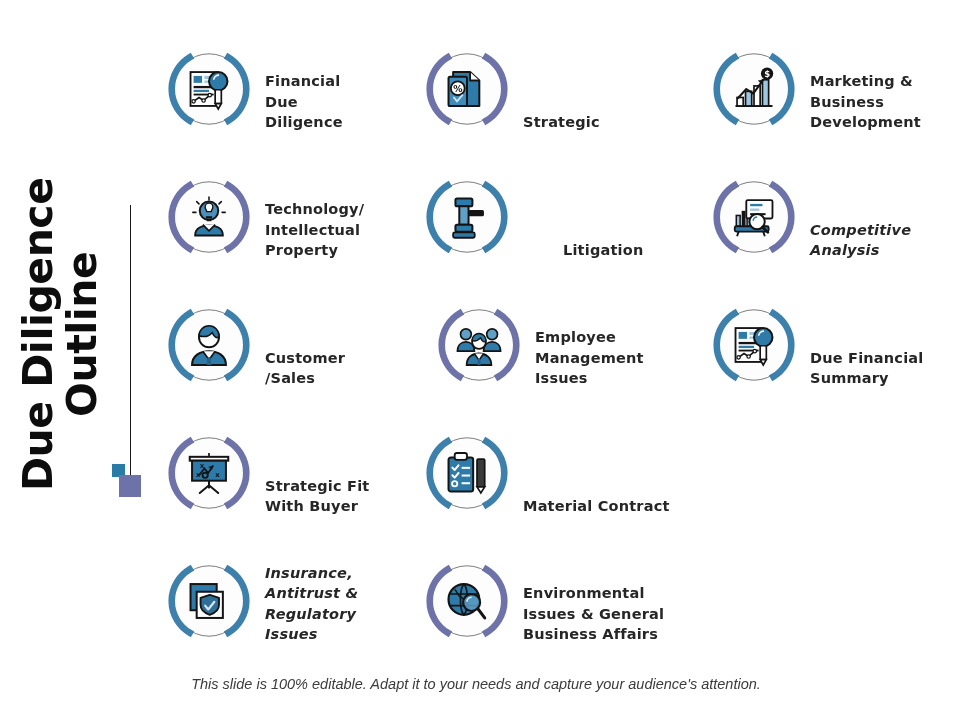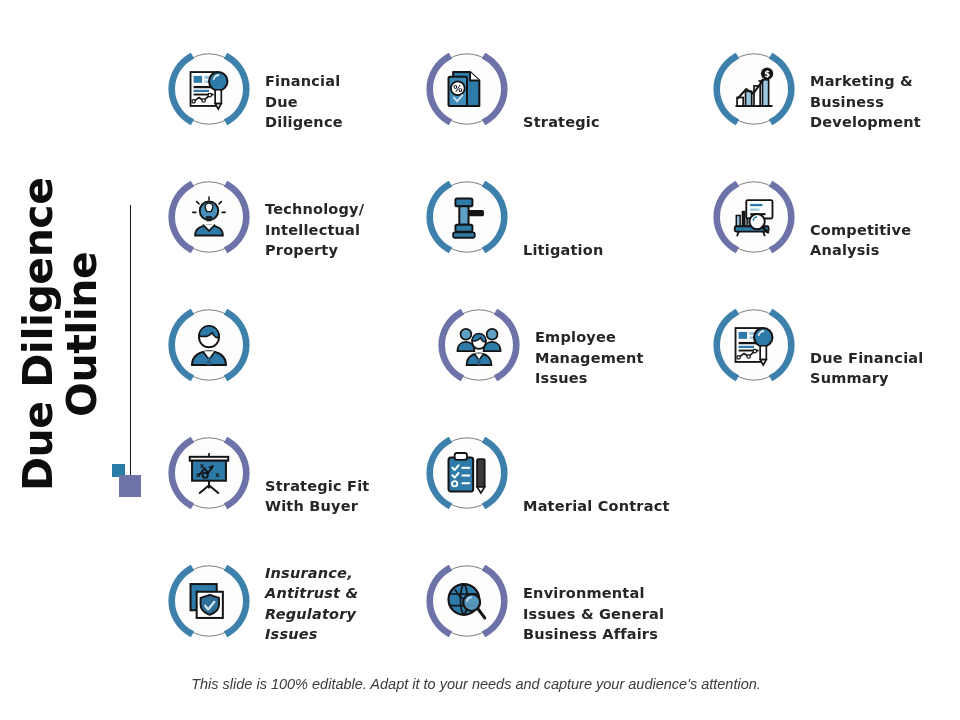--- a/index.html
+++ b/index.html
@@ -144,38 +144,38 @@
         <line x1="48" y1="12" x2="45" y2="15" stroke="#141414" stroke-width="2" stroke-linecap="round"></line>
         <line x1="11" y1="26" x2="15" y2="26" stroke="#141414" stroke-width="2" stroke-linecap="round"></line>
         <line x1="53" y1="26" x2="49" y2="26" stroke="#141414" stroke-width="2" stroke-linecap="round"></line>
             </g>
   </svg>
         </div>
         <div class="label">Technology/
 Intellectual
 Property</div>
       </div>
-      <div class="item" style="left: 258px; top: 128px;">
+      <div class="item" style="left: 258px; top: 128px; gap: 40px;">
         <div class="iconbox">
   <svg viewBox="0 0 100 100" xmlns="http://www.w3.org/2000/svg">
     <circle cx="50" cy="50" r="40" fill="#fdfdfd" stroke="#5a5a5a" stroke-width="0.9"></circle>
     <path d="M28 14 A42 42 0 0 0 28 86" fill="none" stroke="#3d80ab" stroke-width="7.5" stroke-linecap="square"></path>
     <path d="M72 14 A42 42 0 0 1 72 86" fill="none" stroke="#3d80ab" stroke-width="7.5" stroke-linecap="square"></path>
     <g transform="translate(22,22) scale(0.875)">
         <rect x="17" y="8" width="22" height="10" rx="2" fill="#2e7aa8" stroke="#141414" stroke-width="2.6"></rect>
         <rect x="22" y="18" width="12" height="24" fill="#5fa0c6" stroke="#141414" stroke-width="2.6"></rect>
         <rect x="17" y="42" width="22" height="9" rx="2" fill="#2e7aa8" stroke="#141414" stroke-width="2.6"></rect>
         <rect x="34" y="23" width="20" height="8" rx="2" fill="#141414"></rect>
         <rect x="14" y="52" width="28" height="7" rx="2" fill="#2e7aa8" stroke="#141414" stroke-width="2.4"></rect>
             </g>
   </svg>
         </div>
         <div class="label">Litigation</div>
       </div>
-      <div class="item" style="left: 545px; top: 128px;">
+      <div class="item" style="left: 545px; top: 128px; font-style: italic;">
         <div class="iconbox">
   <svg viewBox="0 0 100 100" xmlns="http://www.w3.org/2000/svg">
     <circle cx="50" cy="50" r="40" fill="#fdfdfd" stroke="#5a5a5a" stroke-width="0.9"></circle>
     <path d="M28 14 A42 42 0 0 0 28 86" fill="none" stroke="#6d73a8" stroke-width="7.5" stroke-linecap="square"></path>
     <path d="M72 14 A42 42 0 0 1 72 86" fill="none" stroke="#6d73a8" stroke-width="7.5" stroke-linecap="square"></path>
     <g transform="translate(22,22) scale(0.875)">
         <rect x="22" y="10" width="34" height="24" rx="2" fill="#fff" stroke="#141414" stroke-width="2.4"></rect>
         <rect x="27" y="15" width="16" height="3" fill="#2e7aa8"></rect>
         <rect x="27" y="21" width="12" height="3" fill="#9dc6e0"></rect>
         <rect x="27" y="27" width="20" height="2.6" fill="#141414"></rect>
@@ -202,20 +202,22 @@
     <path d="M72 14 A42 42 0 0 1 72 86" fill="none" stroke="#3d80ab" stroke-width="7.5" stroke-linecap="square"></path>
     <g transform="translate(22,22) scale(0.875)">
         <path d="M10 58c0-12 10-18 22-18s22 6 22 18z" fill="#2e7aa8" stroke="#141414" stroke-width="2.6"></path>
         <path d="M24 40l8 11 8-11" fill="#fff" stroke="#141414" stroke-width="2.2" stroke-linejoin="round"></path>
         <path d="M30 48h4l1 10h-6z" fill="#2b5e80"></path>
         <circle cx="32" cy="22" r="13" fill="#fff" stroke="#141414" stroke-width="2.6"></circle>
         <path d="M19 20a13 13 0 0 1 26 0c0 2-2 3-4 2-3-2-5-6-5-6s-4 5-10 5c-3 0-5 0-7-1z" fill="#2e7aa8" stroke="#141414" stroke-width="2"></path>
             </g>
   </svg>
         </div>
+        <div class="label">Customer
+/Sales</div>
       </div>
       <div class="item" style="left: 270px; top: 256px;">
         <div class="iconbox">
   <svg viewBox="0 0 100 100" xmlns="http://www.w3.org/2000/svg">
     <circle cx="50" cy="50" r="40" fill="#fdfdfd" stroke="#5a5a5a" stroke-width="0.9"></circle>
     <path d="M28 14 A42 42 0 0 0 28 86" fill="none" stroke="#6d73a8" stroke-width="7.5" stroke-linecap="square"></path>
     <path d="M72 14 A42 42 0 0 1 72 86" fill="none" stroke="#6d73a8" stroke-width="7.5" stroke-linecap="square"></path>
     <g transform="translate(22,22) scale(0.875)">
         <circle cx="15" cy="18" r="7" fill="#5fa0c6" stroke="#141414" stroke-width="2.2"></circle>
         <path d="M4 40c0-8 5-12 11-12s11 4 11 12z" fill="#2e7aa8" stroke="#141414" stroke-width="2.2"></path>

